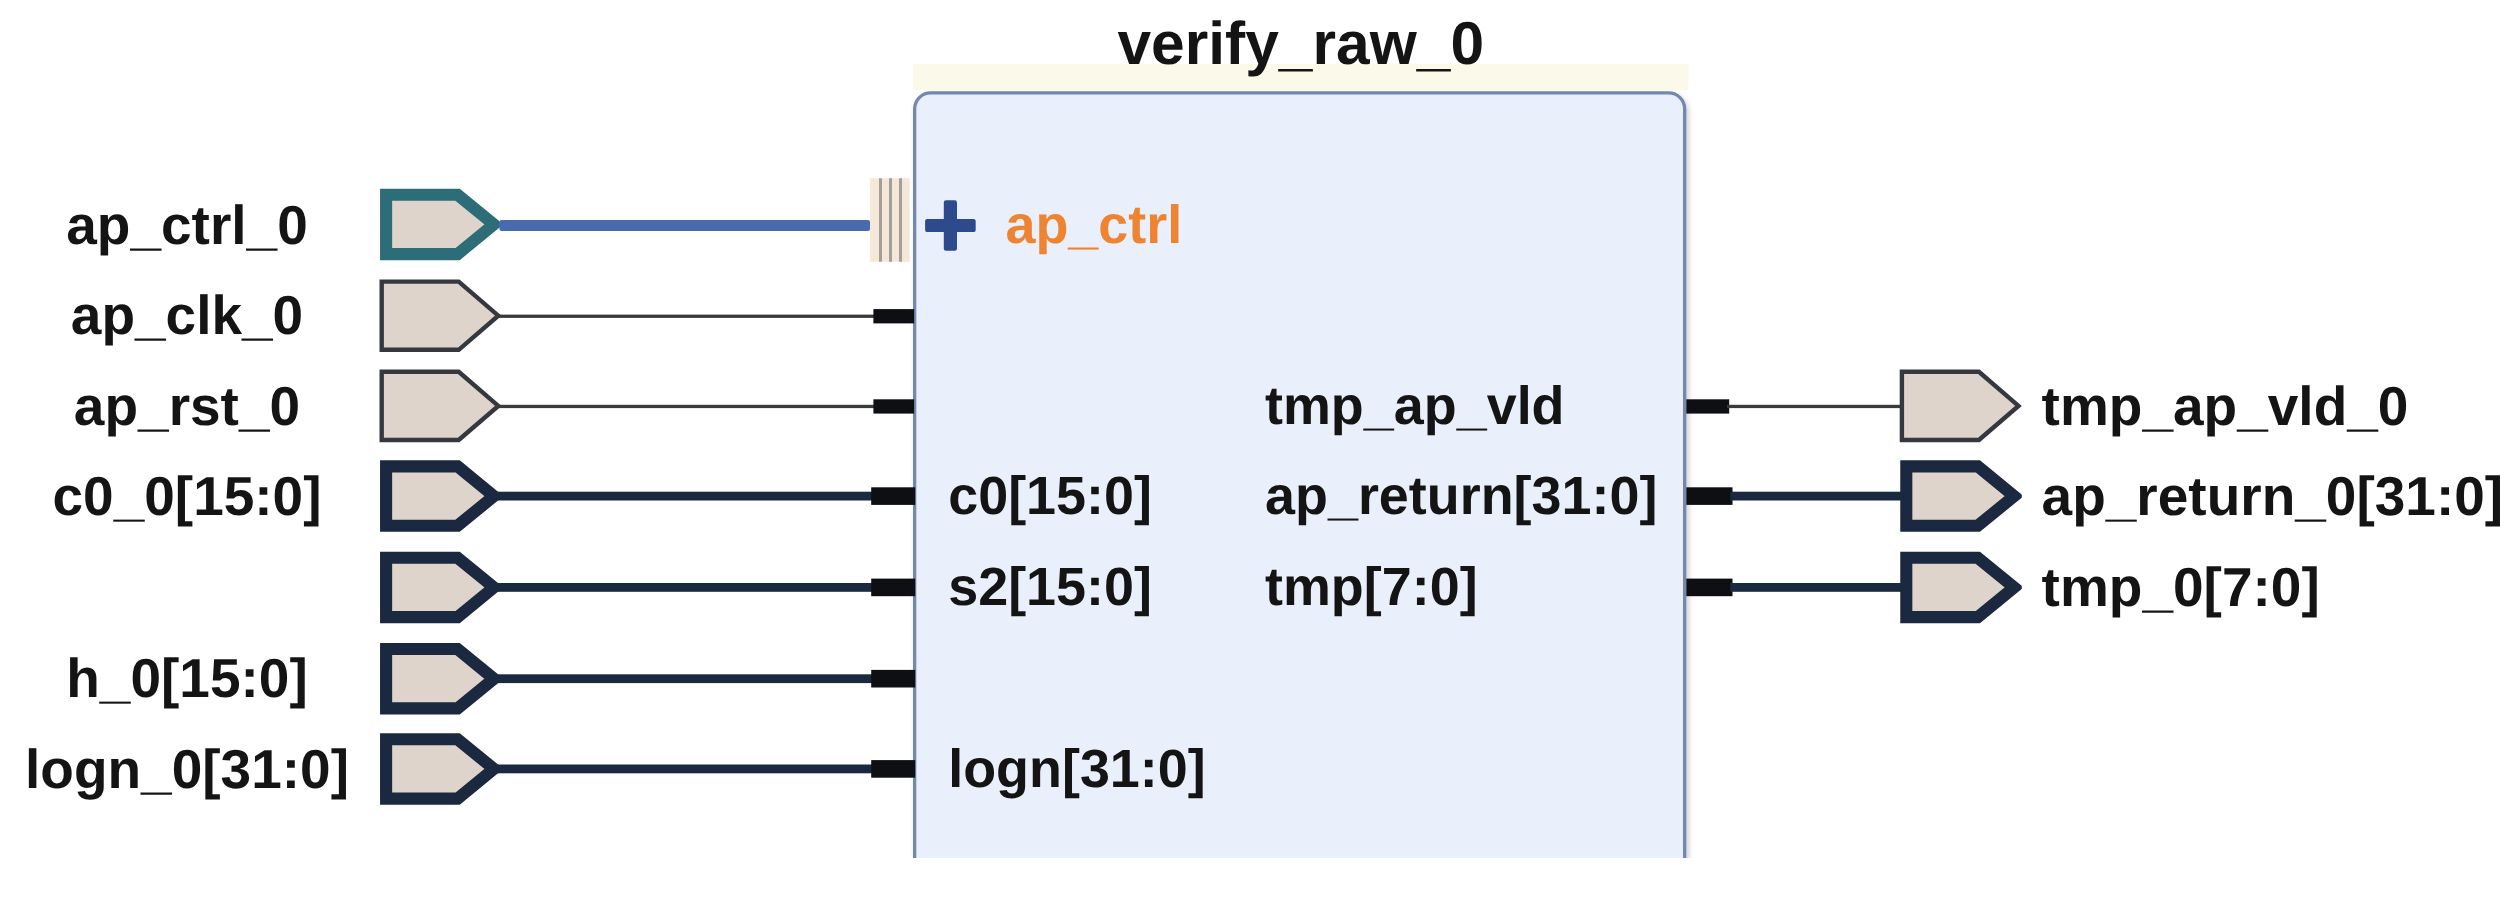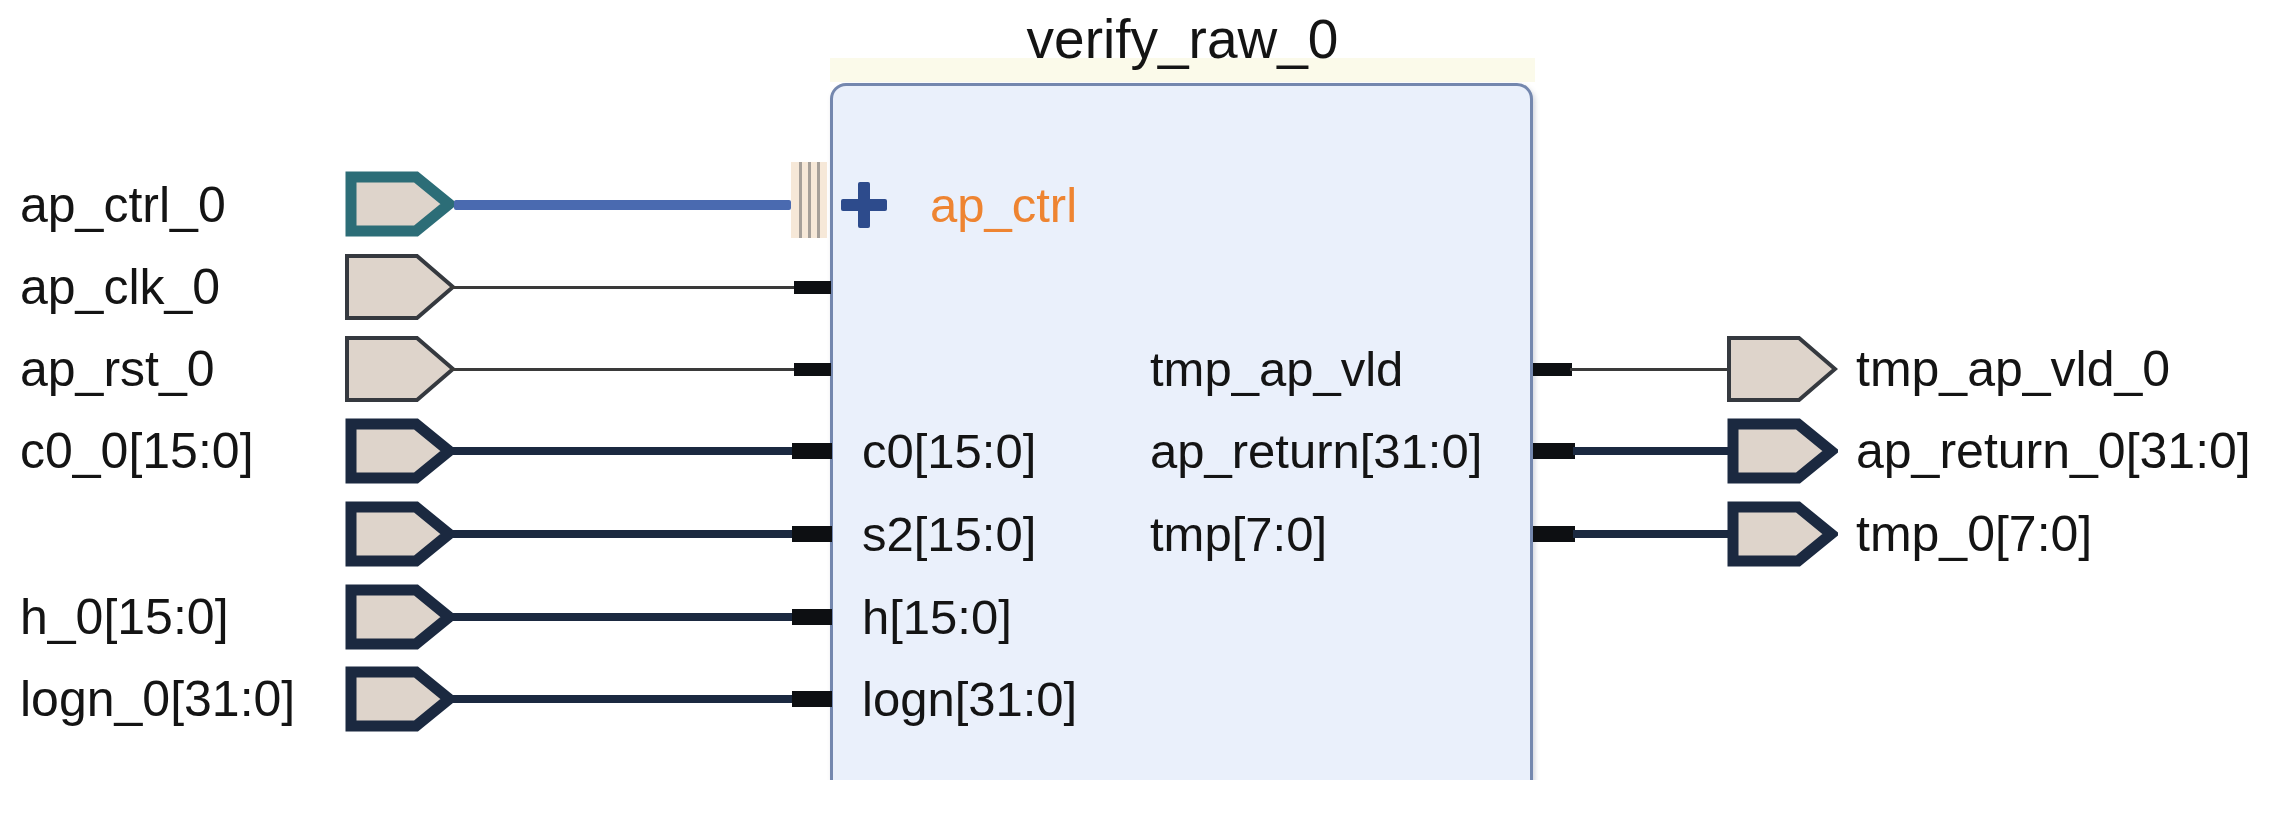--- a/index.html
+++ b/index.html
@@ -5,25 +5,25 @@
   :root{
     --block-fill:#eaf0fb; --block-border:#7487ae; --interface-wire:#4a6ab0;
     --interface-port-border:#2c6d77; --scalar-port-border:#35393f; --bus-color:#1b2940;
     --stub-color:#0d0f12; --thin-wire:#3a3a3a; --port-fill:#ded4cb;
     --connector-bg:#f6e8d8; --connector-stripe:#a59f99; --plus-color:#2d4b8c;
     --interface-pin-text:#ee8431; --text-color:#141414; --title-highlight:#fbfaea;
   }
   html,body{margin:0;padding:0;background:#ffffff;}
   #canvas{
     position:relative; width:2274px; height:780px; overflow:hidden; background:#ffffff;
-    font-family:"Liberation Sans", sans-serif; color:var(--text-color);
+    font-family:"Liberation Sans", sans-serif; color:var(--text-color);font-weight:bold;
   }
   .abs{position:absolute;}
   .lbl{height:62px; line-height:62px; font-size:50px; white-space:nowrap;}
-  .port-label-l{left:20px; width:300px; text-align:left;}
+  .port-label-l{left:20px; width:300px; text-align:center;}
   .port-label-r{left:1856px; text-align:left;}
   .pent{left:344px; width:112px; height:70px;}
   .pent-r{left:1726px;}
   .pent svg{display:block; width:112px; height:70px;}
   .pent-scalar polygon{fill:var(--port-fill); stroke:var(--scalar-port-border); stroke-width:4;}
   .pent-bus polygon{fill:var(--port-fill); stroke:var(--bus-color); stroke-width:11;}
   .pent-iface polygon{fill:var(--port-fill); stroke:var(--interface-port-border); stroke-width:11;}
   .wire-thin{height:3px; background:var(--thin-wire);}
   .wire-bus{height:8px; background:var(--bus-color);}
   .wire-iface{height:10px; background:var(--interface-wire); border-radius:2px;}
@@ -48,21 +48,21 @@
     background:linear-gradient(90deg,
       var(--connector-bg) 0 8px,  var(--connector-stripe) 8px 11px,
       var(--connector-bg) 11px 17px, var(--connector-stripe) 17px 20px,
       var(--connector-bg) 20px 26px, var(--connector-stripe) 26px 29px,
       var(--connector-bg) 29px 36px);
   }
   #plus-icon{left:841px; top:182px; width:46px; height:46px;}
   #plus-icon::before,#plus-icon::after{content:""; position:absolute; background:var(--plus-color); border-radius:2px;}
   #plus-icon::before{left:0; top:17px; width:46px; height:12px;}
   #plus-icon::after{left:17px; top:0; width:12px; height:46px;}
-  #pin-ap-ctrl{left:914px; color:var(--interface-pin-text);margin-left:16px;}
+  #pin-ap-ctrl{left:914px; color:var(--interface-pin-text);}
 </style>
 </head>
 <body>
 
 <div id="canvas">
 
   <div id="title-highlight" class="abs"></div>
   <div id="block" class="abs"></div>
   <div id="block-title" class="abs">verify_raw_0</div>
 
@@ -127,21 +127,20 @@
   <div class="abs wire-bus" style="left:448px; top:613px; width:348px"></div>
   <div class="abs stub stub-bus" style="left:792px; top:609px; width:40px"></div>
 
   <div class="abs wire-bus" style="left:448px; top:695px; width:348px"></div>
   <div class="abs stub stub-bus" style="left:792px; top:691px; width:40px"></div>
 
   <div id="plus-icon" class="abs"></div>
   <div id="pin-ap-ctrl" class="abs lbl pin-lbl" style="top:174px">ap_ctrl</div>
   <div class="abs lbl pin-lbl pin-l" style="top:420px">c0[15:0]</div>
   <div class="abs lbl pin-lbl pin-l" style="top:503px">s2[15:0]</div>
-  <div class="abs lbl pin-lbl pin-l" style="top:586px">h[15:0]</div>
   <div class="abs lbl pin-lbl pin-l" style="top:668px">logn[31:0]</div>
 
   <div class="abs lbl pin-lbl pin-r" style="top:338px">tmp_ap_vld</div>
   <div class="abs lbl pin-lbl pin-r" style="top:420px">ap_return[31:0]</div>
   <div class="abs lbl pin-lbl pin-r" style="top:503px">tmp[7:0]</div>
 
   <div class="abs stub stub-thin" style="left:1533px; top:363px; width:39px"></div>
   <div class="abs wire-thin" style="left:1570px; top:368px; width:160px"></div>
 
   <div class="abs stub stub-bus" style="left:1533px; top:443px; width:42px"></div>

